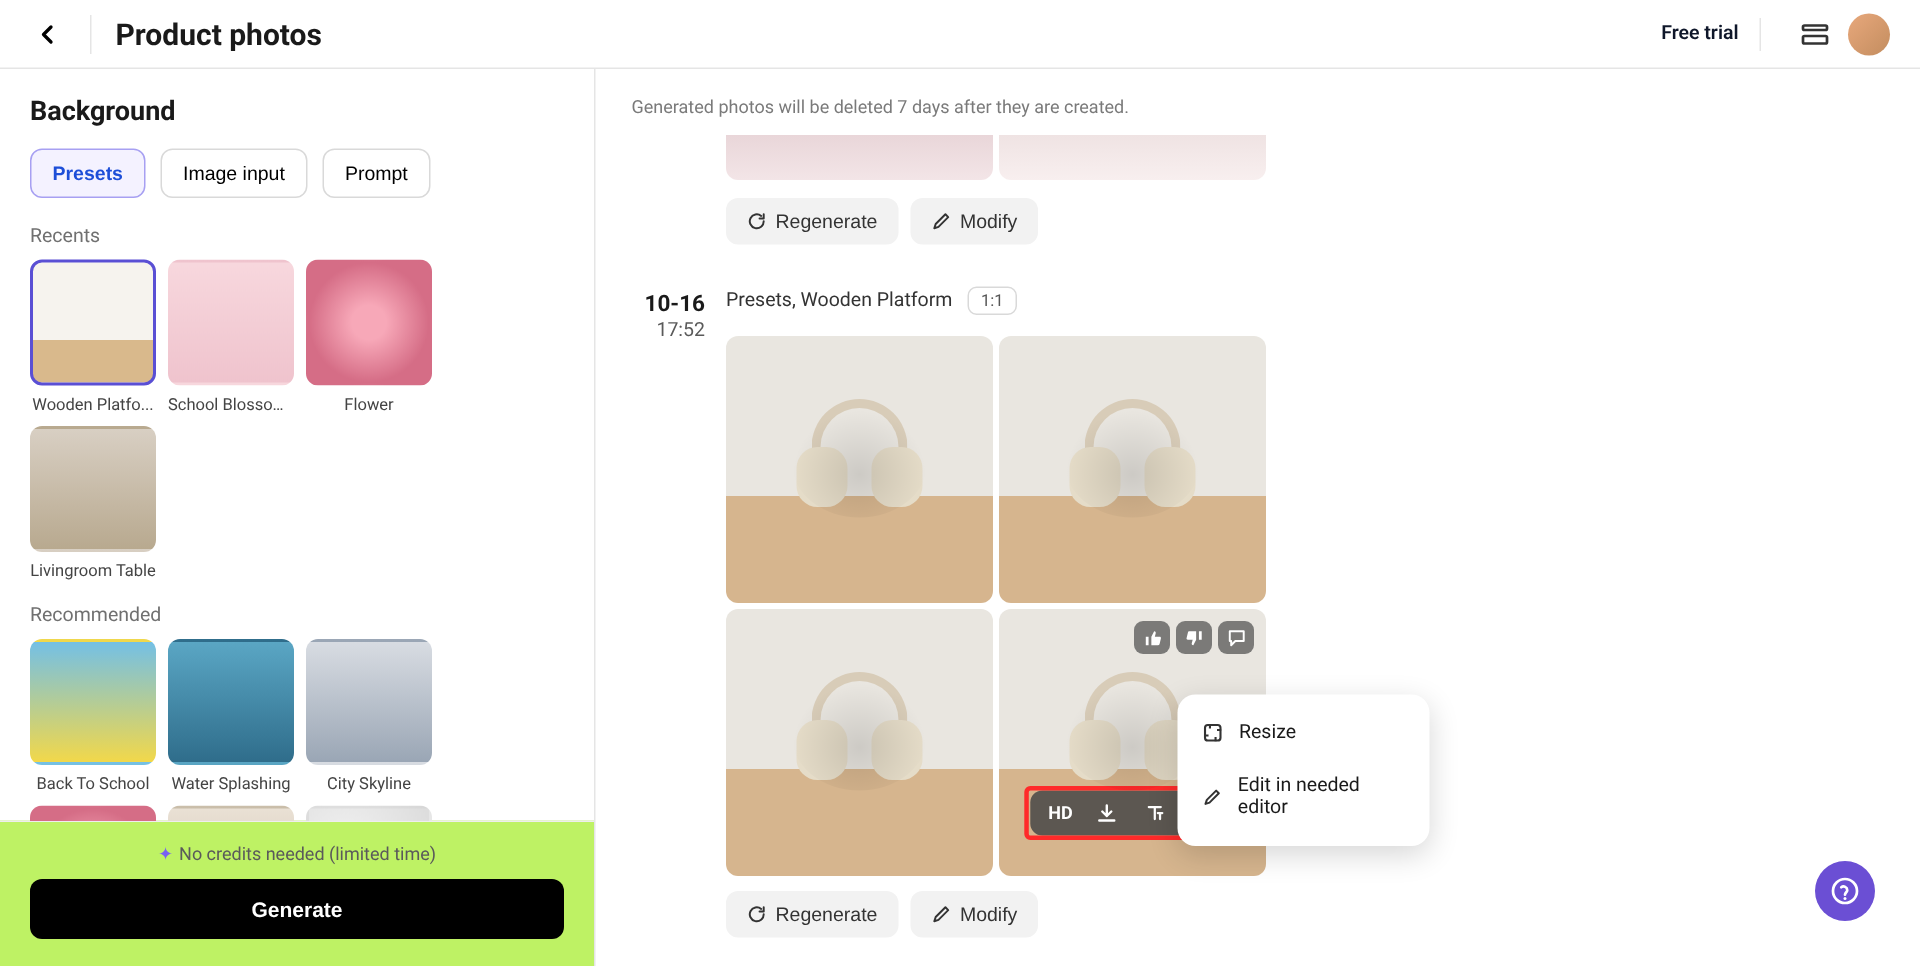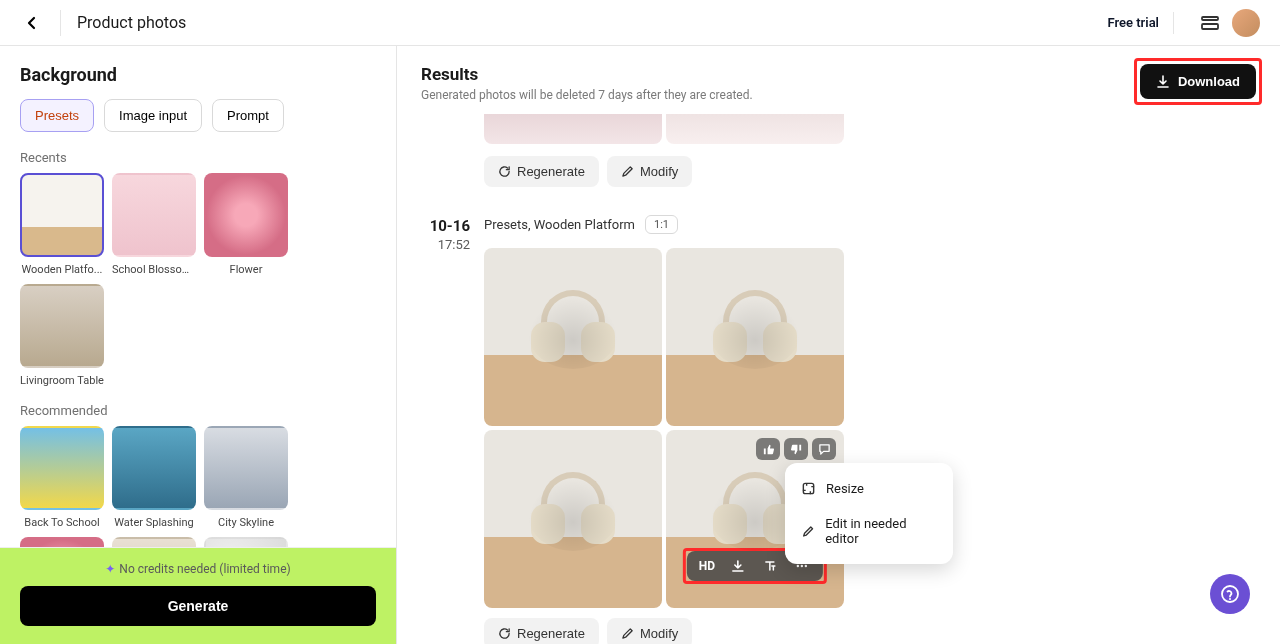--- a/index.html
+++ b/index.html
@@ -1,36 +1,36 @@
 <!DOCTYPE html>
 <html><head>
 <meta charset="utf-8">
 <style>
 * { box-sizing: border-box; margin: 0; padding: 0; }
 body { font-family: -apple-system, BlinkMacSystemFont, "Segoe UI", Roboto, sans-serif; font-size: 13px; color: #1a1a1a; background: #fff; width: 1280px; height: 644px; overflow: hidden; position: relative; }
 
 .topbar { height: 46px; border-bottom: 1px solid #e5e5e5; display: flex; align-items: center; padding: 0 20px; }
 .topbar .back { width: 24px; height: 24px; display: flex; align-items: center; justify-content: center; cursor: pointer; }
 .topbar .divider { width: 1px; height: 26px; background: #e5e5e5; margin: 0 16px; }
-.topbar .title { font-size: 16px; font-weight: 400; }
+.topbar .title { font-size: 20px; font-weight: 700; }
 .topbar .spacer { flex: 1; }
 .topbar .free-trial { color: #0f172a; font-weight: 600; font-size: 13px; cursor: pointer; }
 .topbar .right-div { width: 1px; height: 22px; background: #e5e5e5; margin: 0 14px; }
 .topbar .menu-icon, .topbar .avatar { width: 24px; height: 24px; display: flex; align-items: center; justify-content: center; cursor: pointer; margin-left: 10px; }
 .topbar .avatar { width: 28px; height: 28px; border-radius: 50%; background: linear-gradient(135deg,#e8a87c,#c38d5f); overflow: hidden; }
 
 .body { display: flex; height: calc(644px - 46px); }
 .sidebar { width: 397px; border-right: 1px solid #e5e5e5; display: flex; flex-direction: column; position: relative; }
 .sidebar-content { padding: 18px 20px 0 20px; overflow-y: auto; flex: 1; position: relative; }
 
 .h2 { font-size: 18px; font-weight: 700; margin-bottom: 14px; }
 
 .tabs { display: flex; gap: 10px; margin-bottom: 18px; }
 .tab { border: 1px solid #d9d9d9; border-radius: 8px; padding: 8px 14px; font-size: 13px; cursor: pointer; background: #fff; }
-.tab.active { border-color: #a7a0f2; background: #f4f2ff; color: #c2410c; }
+.tab.active { border-color: #a7a0f2; background: #f4f2ff; color: #1d4ed8; font-weight: bold; }
 
 .section-label { font-size: 13px; color: #707070; margin-bottom: 8px; }
 
 .preset-grid { display: flex; flex-wrap: wrap; gap: 8px; margin-bottom: 16px; }
 .preset-item { width: 84px; display: flex; flex-direction: column; }
 .preset-thumb { width: 84px; height: 84px; border-radius: 8px; background: #ddd; border: 2px solid transparent; cursor: pointer; position: relative; overflow: hidden; }
 .preset-item.selected .preset-thumb { border-color: #5a4fd4; }
 .preset-name { font-size: 11px; color: #444; text-align: center; margin-top: 6px; white-space: nowrap; overflow: hidden; text-overflow: ellipsis; }
 
 
@@ -182,31 +182,21 @@
 
     <div class="sidebar-footer">
       <div class="credits"><span class="sparkle">✦</span><span>No credits needed (limited time)</span></div>
       <button class="generate-btn">Generate</button>
     </div>
   </div>
 
   <div class="main">
     <div class="results-header">
       <div>
-        <div class="results-title">Results</div>
         <div class="results-sub">Generated photos will be deleted 7 days after they are created.</div>
-      </div>
-      <div class="download-wrap" style="position:relative">
-        <button class="download-btn">
-          <svg width="14" height="14" viewBox="0 0 14 14">
-              <path d="M7 1v8m0 0L4 6m3 3l3-3M2 12h10" fill="none" stroke="#fff" stroke-width="1.6" stroke-linecap="round" stroke-linejoin="round"></path>
-            </svg>
-          <span>Download</span>
-        </button>
-        <div class="red-box download"></div>
       </div>
     </div>
 
     <div class="prev-strip">
       <div class="tile"></div>
       <div class="tile"></div>
     </div>
     <div class="action-row">
       <button class="pill">
         <svg width="13" height="13" viewBox="0 0 14 14">

